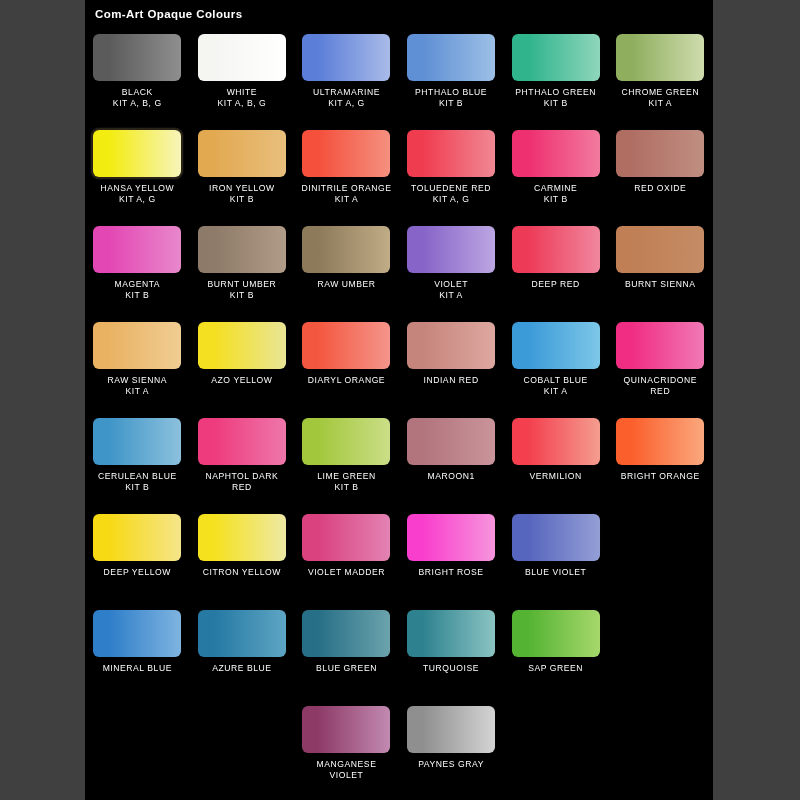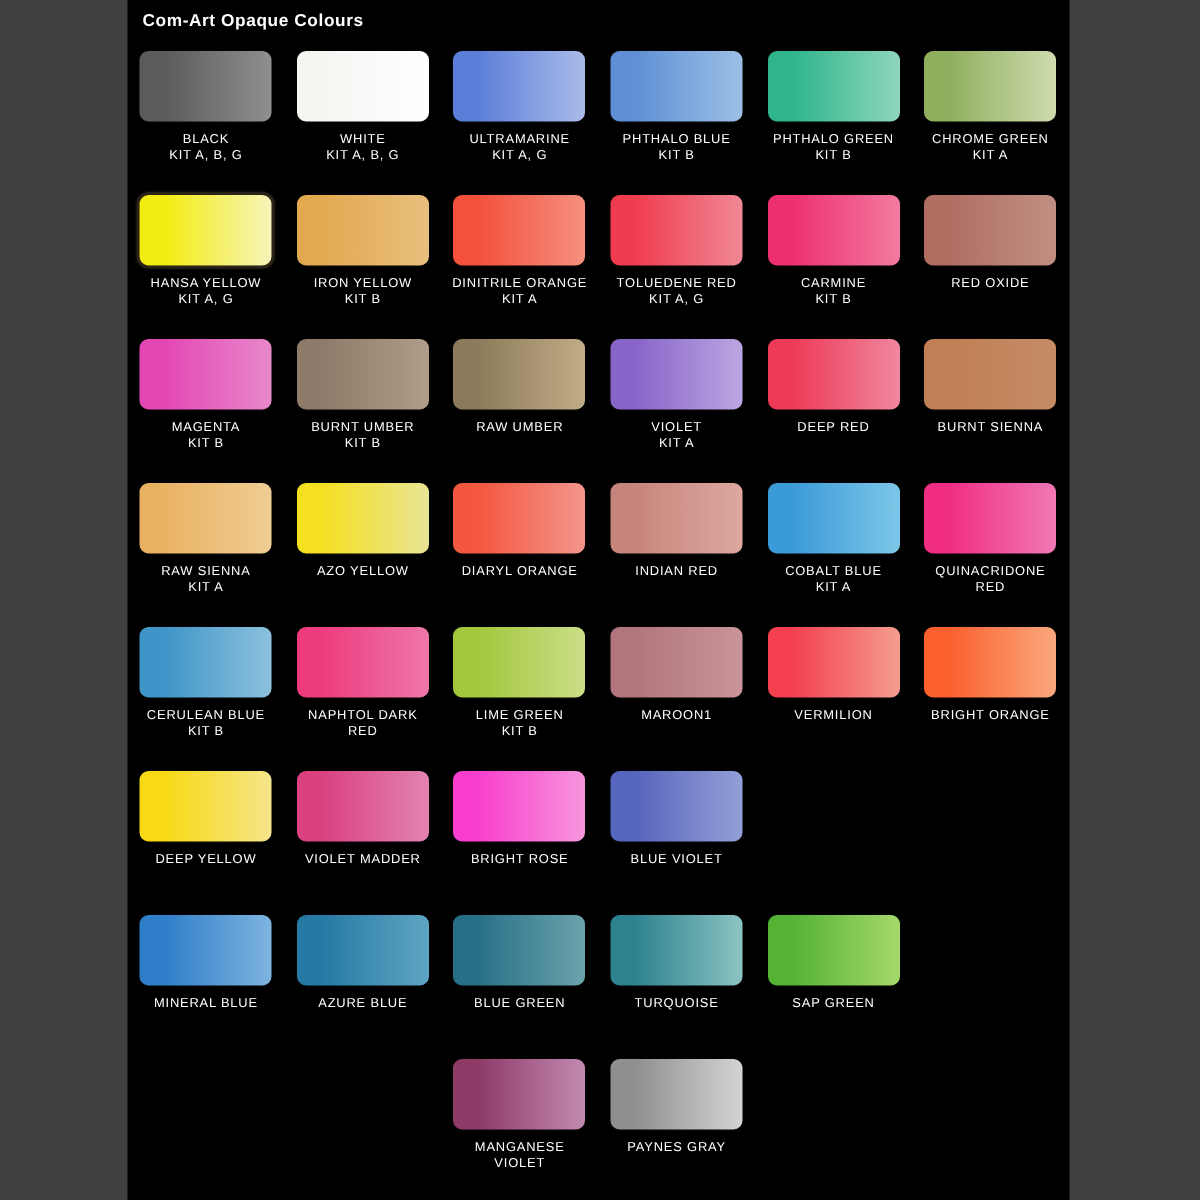--- a/index.html
+++ b/index.html
@@ -242,20 +242,24 @@
             <div class="chip" style="background: linear-gradient(to right, rgb(251, 95, 44) 0%, rgb(251, 95, 44) 18%, rgb(250, 168, 126) 100%);"></div>
             <div class="chip-label">BRIGHT ORANGE</div>
           </div>
         </div>
         <div class="swatch-row">
           <div class="swatch-cell">
             <div class="chip" style="background: linear-gradient(to right, rgb(247, 217, 20) 0%, rgb(247, 217, 20) 18%, rgb(245, 229, 138) 100%);"></div>
             <div class="chip-label">DEEP YELLOW</div>
           </div>
           <div class="swatch-cell">
+            <div class="chip" style="background: linear-gradient(to right, rgb(245, 225, 30) 0%, rgb(245, 225, 30) 18%, rgb(238, 233, 164) 100%);"></div>
+            <div class="chip-label">CITRON YELLOW</div>
+          </div>
+          <div class="swatch-cell">
             <div class="chip" style="background: linear-gradient(to right, rgb(217, 65, 127) 0%, rgb(217, 65, 127) 18%, rgb(227, 131, 179) 100%);"></div>
             <div class="chip-label">VIOLET MADDER</div>
           </div>
           <div class="swatch-cell">
             <div class="chip" style="background: linear-gradient(to right, rgb(249, 62, 205) 0%, rgb(249, 62, 205) 18%, rgb(247, 149, 221) 100%);"></div>
             <div class="chip-label">BRIGHT ROSE</div>
           </div>
           <div class="swatch-cell">
             <div class="chip" style="background: linear-gradient(to right, rgb(86, 101, 189) 0%, rgb(86, 101, 189) 18%, rgb(148, 159, 214) 100%);"></div>
             <div class="chip-label">BLUE VIOLET</div>

